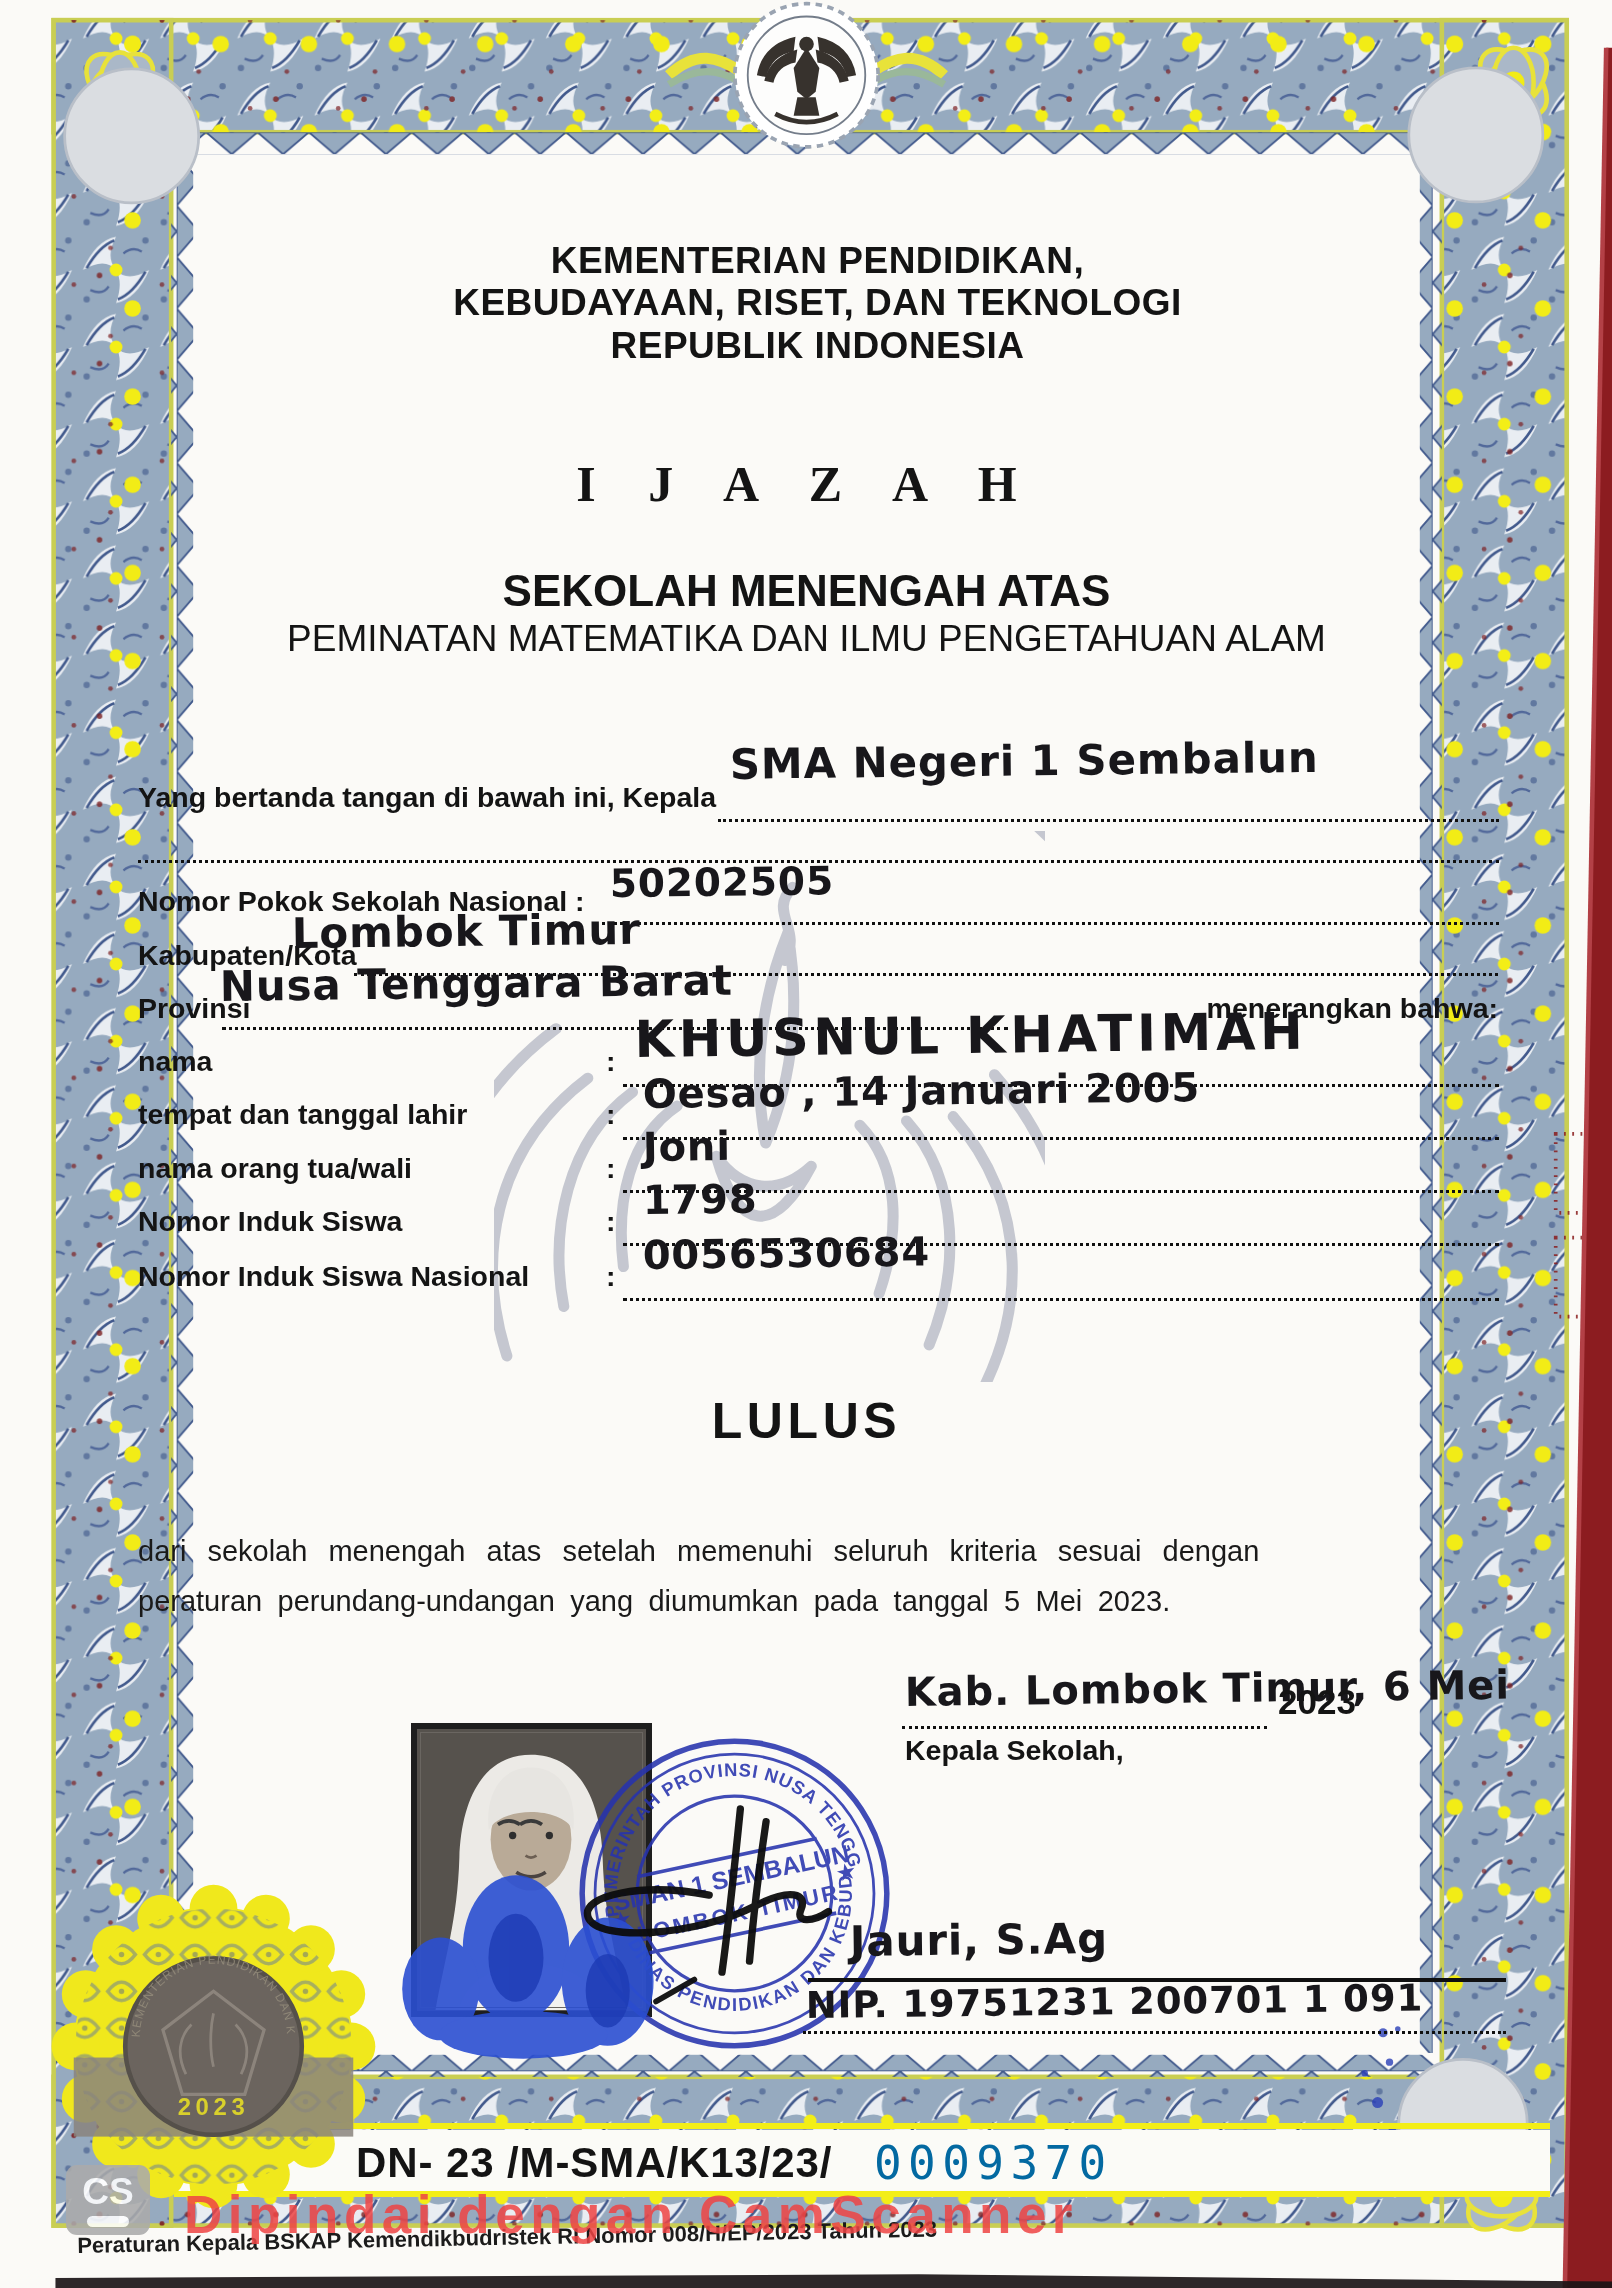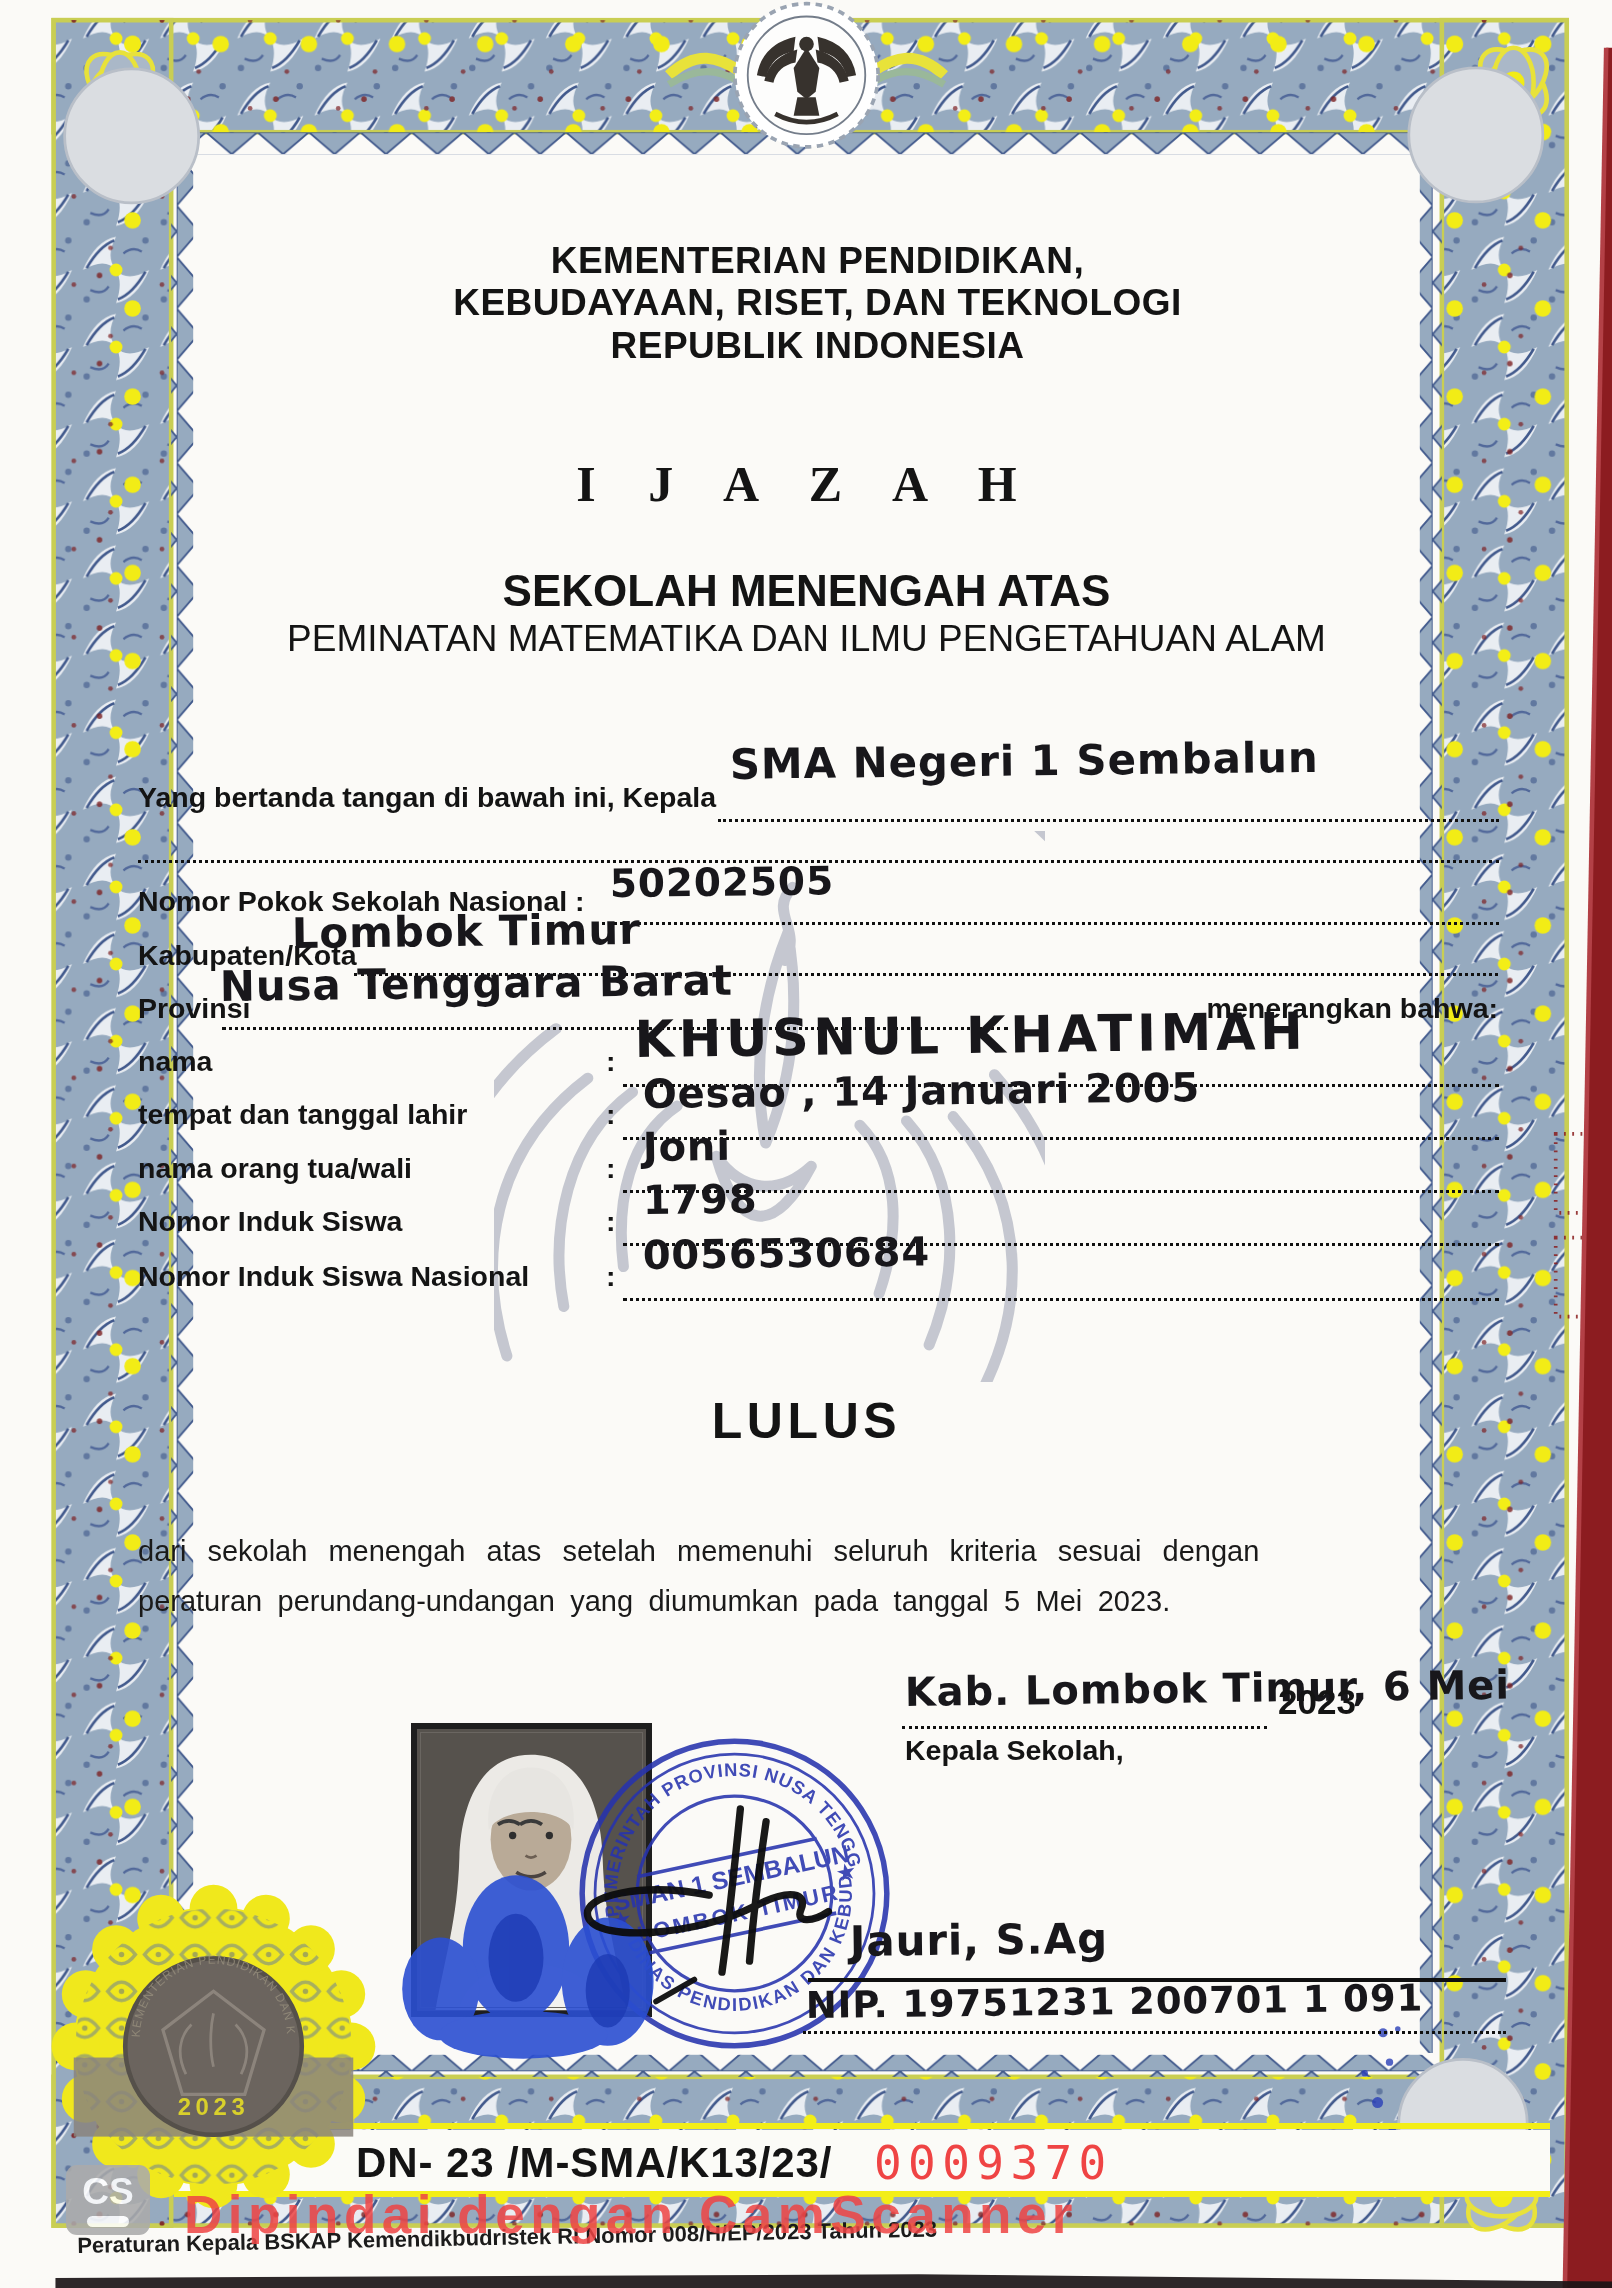--- a/index.html
+++ b/index.html
@@ -14,21 +14,21 @@
   .h-major{font-size:37px;font-weight:400;}
   .h-year{font-size:30px;font-weight:700;}
   .lbl{font-size:28.5px;font-weight:700;white-space:nowrap;}
   .hw{font-family:"DejaVu Sans","Liberation Sans",sans-serif;font-weight:600;color:#18171b;
       white-space:nowrap;transform:rotate(-.7deg);transform-origin:left bottom;letter-spacing:0.9px;}
   .dots{height:0;border-bottom:3.7px dotted #101010;}
   .solidline{height:3.7px;background:#101010;}
   .lulus{font-size:50px;font-weight:700;letter-spacing:4.6px;}
   .para{font-size:29px;font-weight:400;color:#1a1a1a;white-space:nowrap;}
   .serial-prefix{font-size:42px;font-weight:700;letter-spacing:0.9px;white-space:nowrap;}
-  .serial-num{font-family:"DejaVu Sans Mono",monospace;font-size:46px;font-weight:400;letter-spacing:6.4px;white-space:nowrap;color:#ef4444;}
+  .serial-num{font-family:"DejaVu Sans Mono",monospace;font-size:46px;font-weight:400;letter-spacing:6.4px;white-space:nowrap;color:#0369a1;}
   .footer{font-size:22px;font-weight:700;color:#1b1b1b;transform:rotate(-1.1deg);transform-origin:left top;white-space:nowrap;}
   .cswm{font-size:53px;font-weight:600;letter-spacing:5.5px;color:#ef4444;opacity:.85;white-space:nowrap;}
   .csbox{width:84px;height:70px;background:#ababab;opacity:.88;border-radius:11px;
          display:flex;flex-direction:column;align-items:center;justify-content:center;}
   .csbox .cs{color:#fff;font-size:37px;font-weight:700;line-height:1;}
   .csbox .bar{width:42px;height:11px;background:#fff;border-radius:5.5px;margin-top:5.5px;}
   .photo-frame{width:241px;height:294px;border:6.4px solid #1e1e1e;background:#57534e;box-sizing:border-box;}
   .photo-inner{position:absolute;inset:2.8px;border:0.9px solid #6a6661;}
 </style>
 </head>

